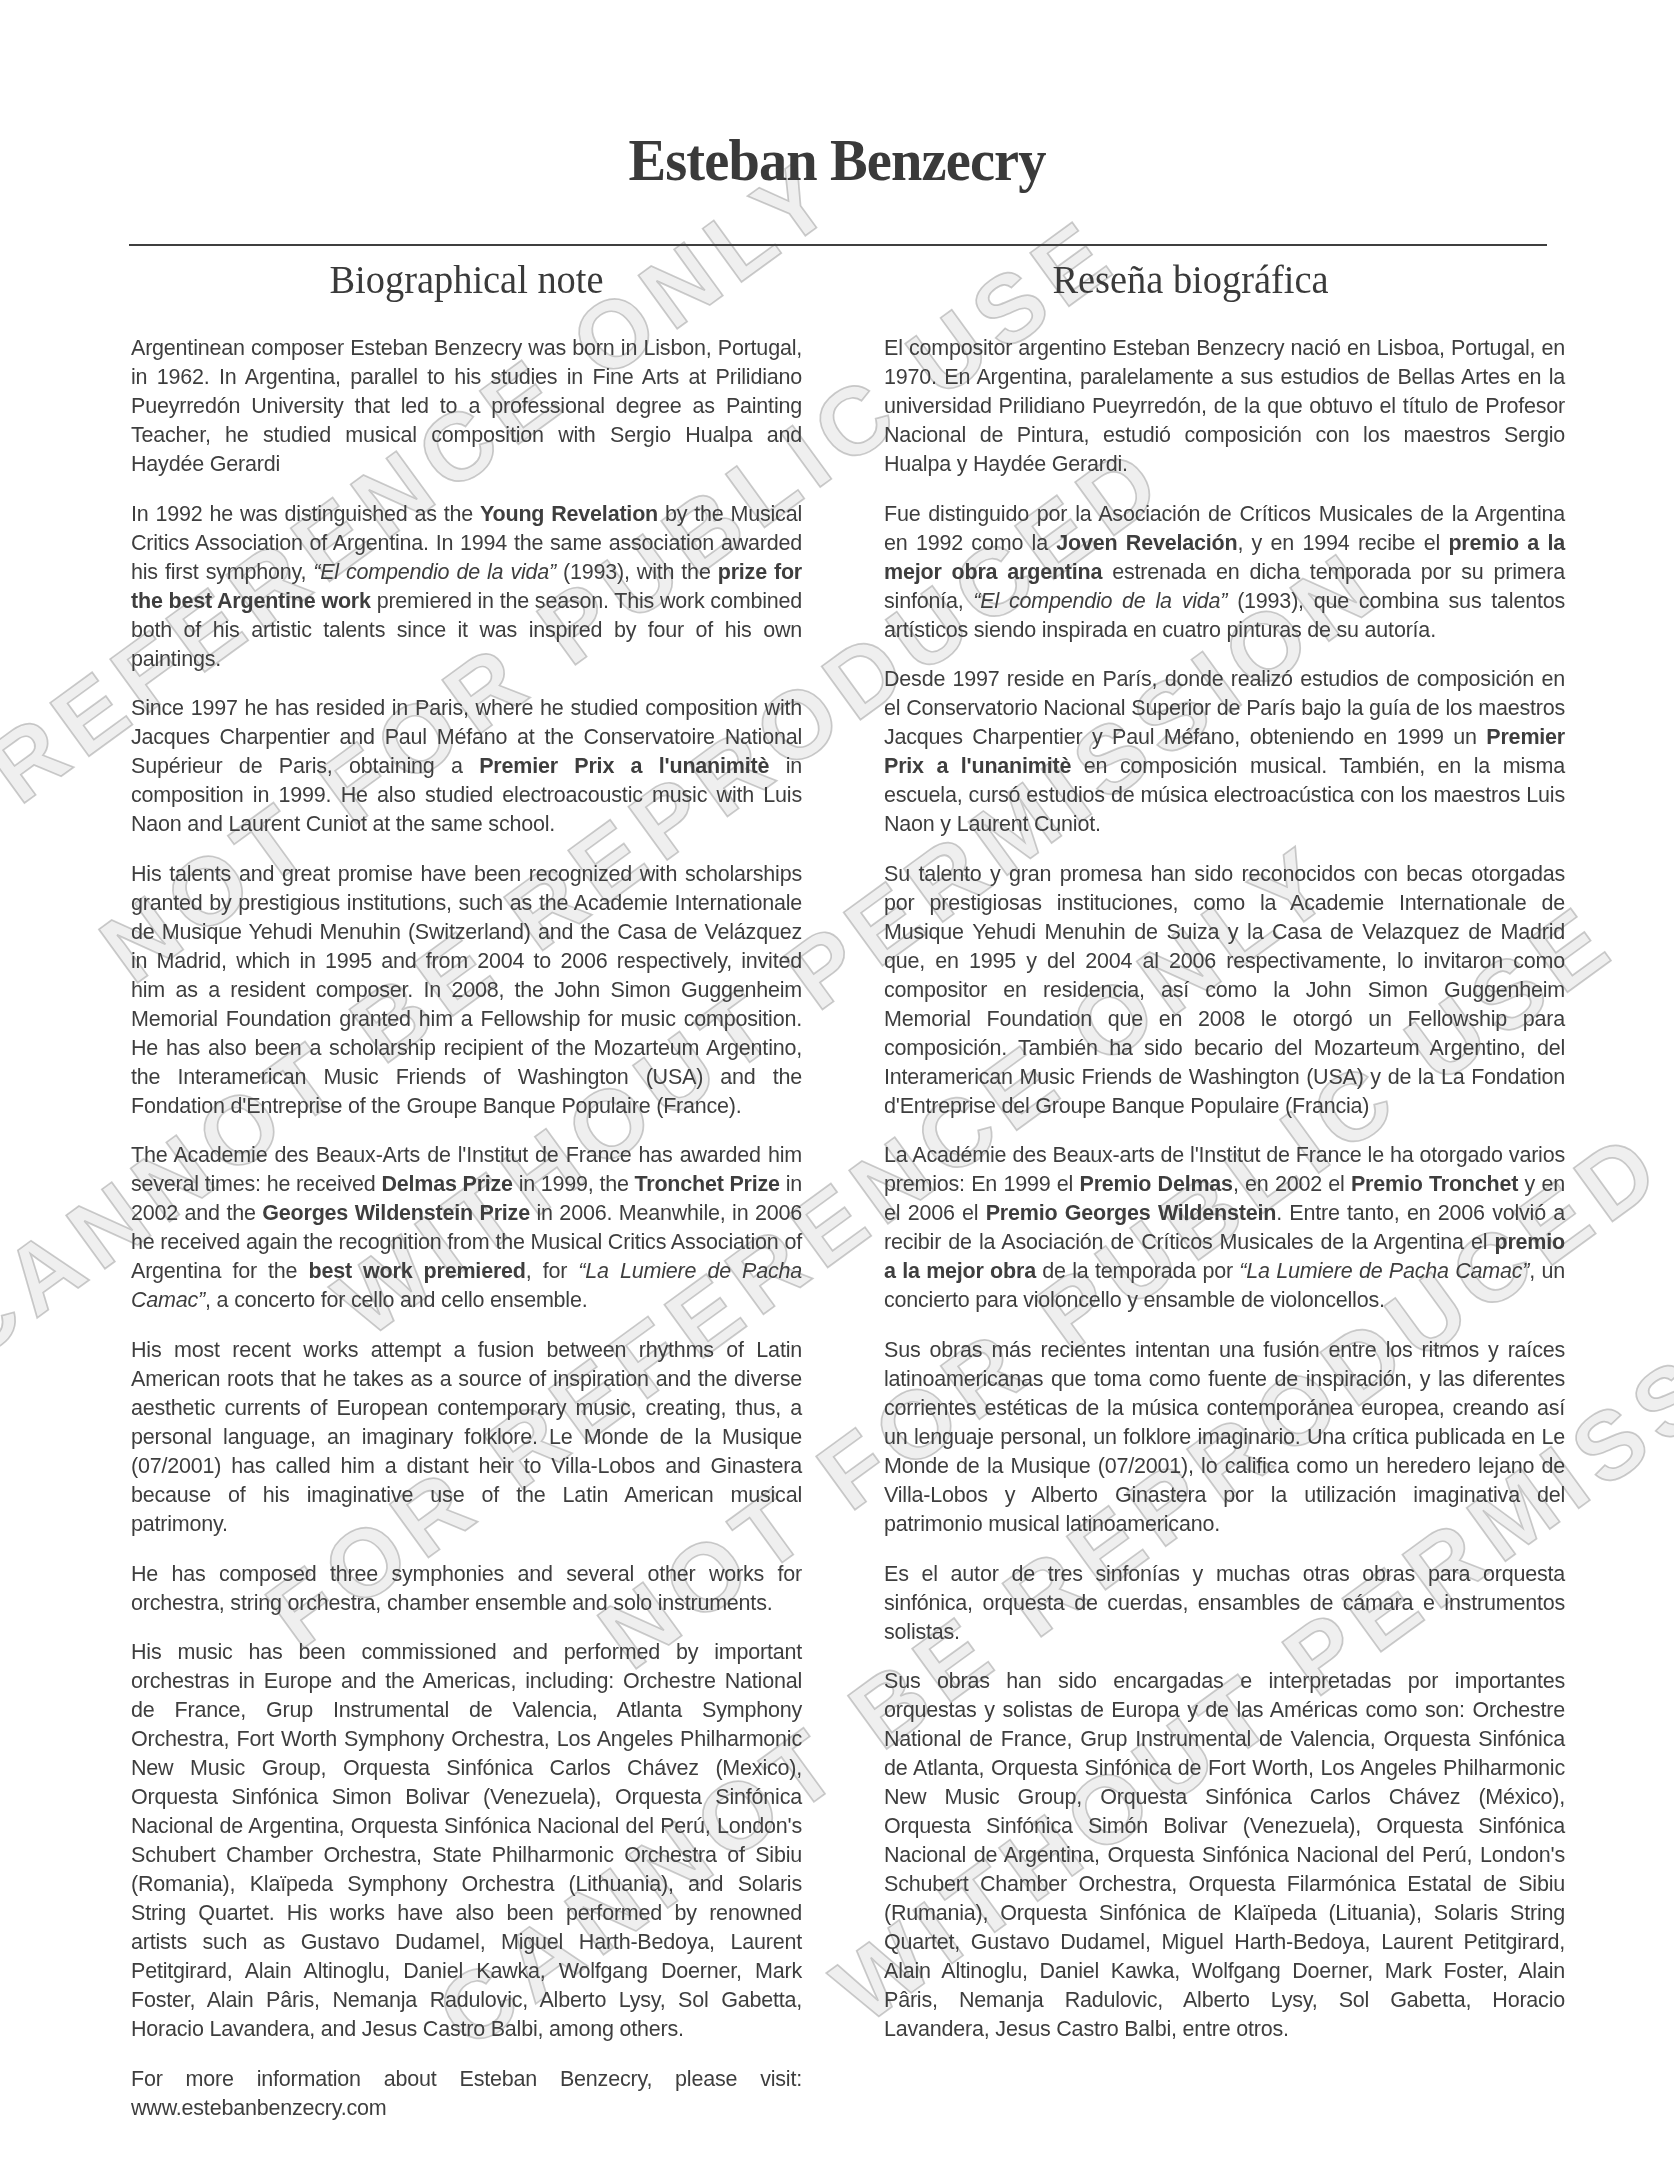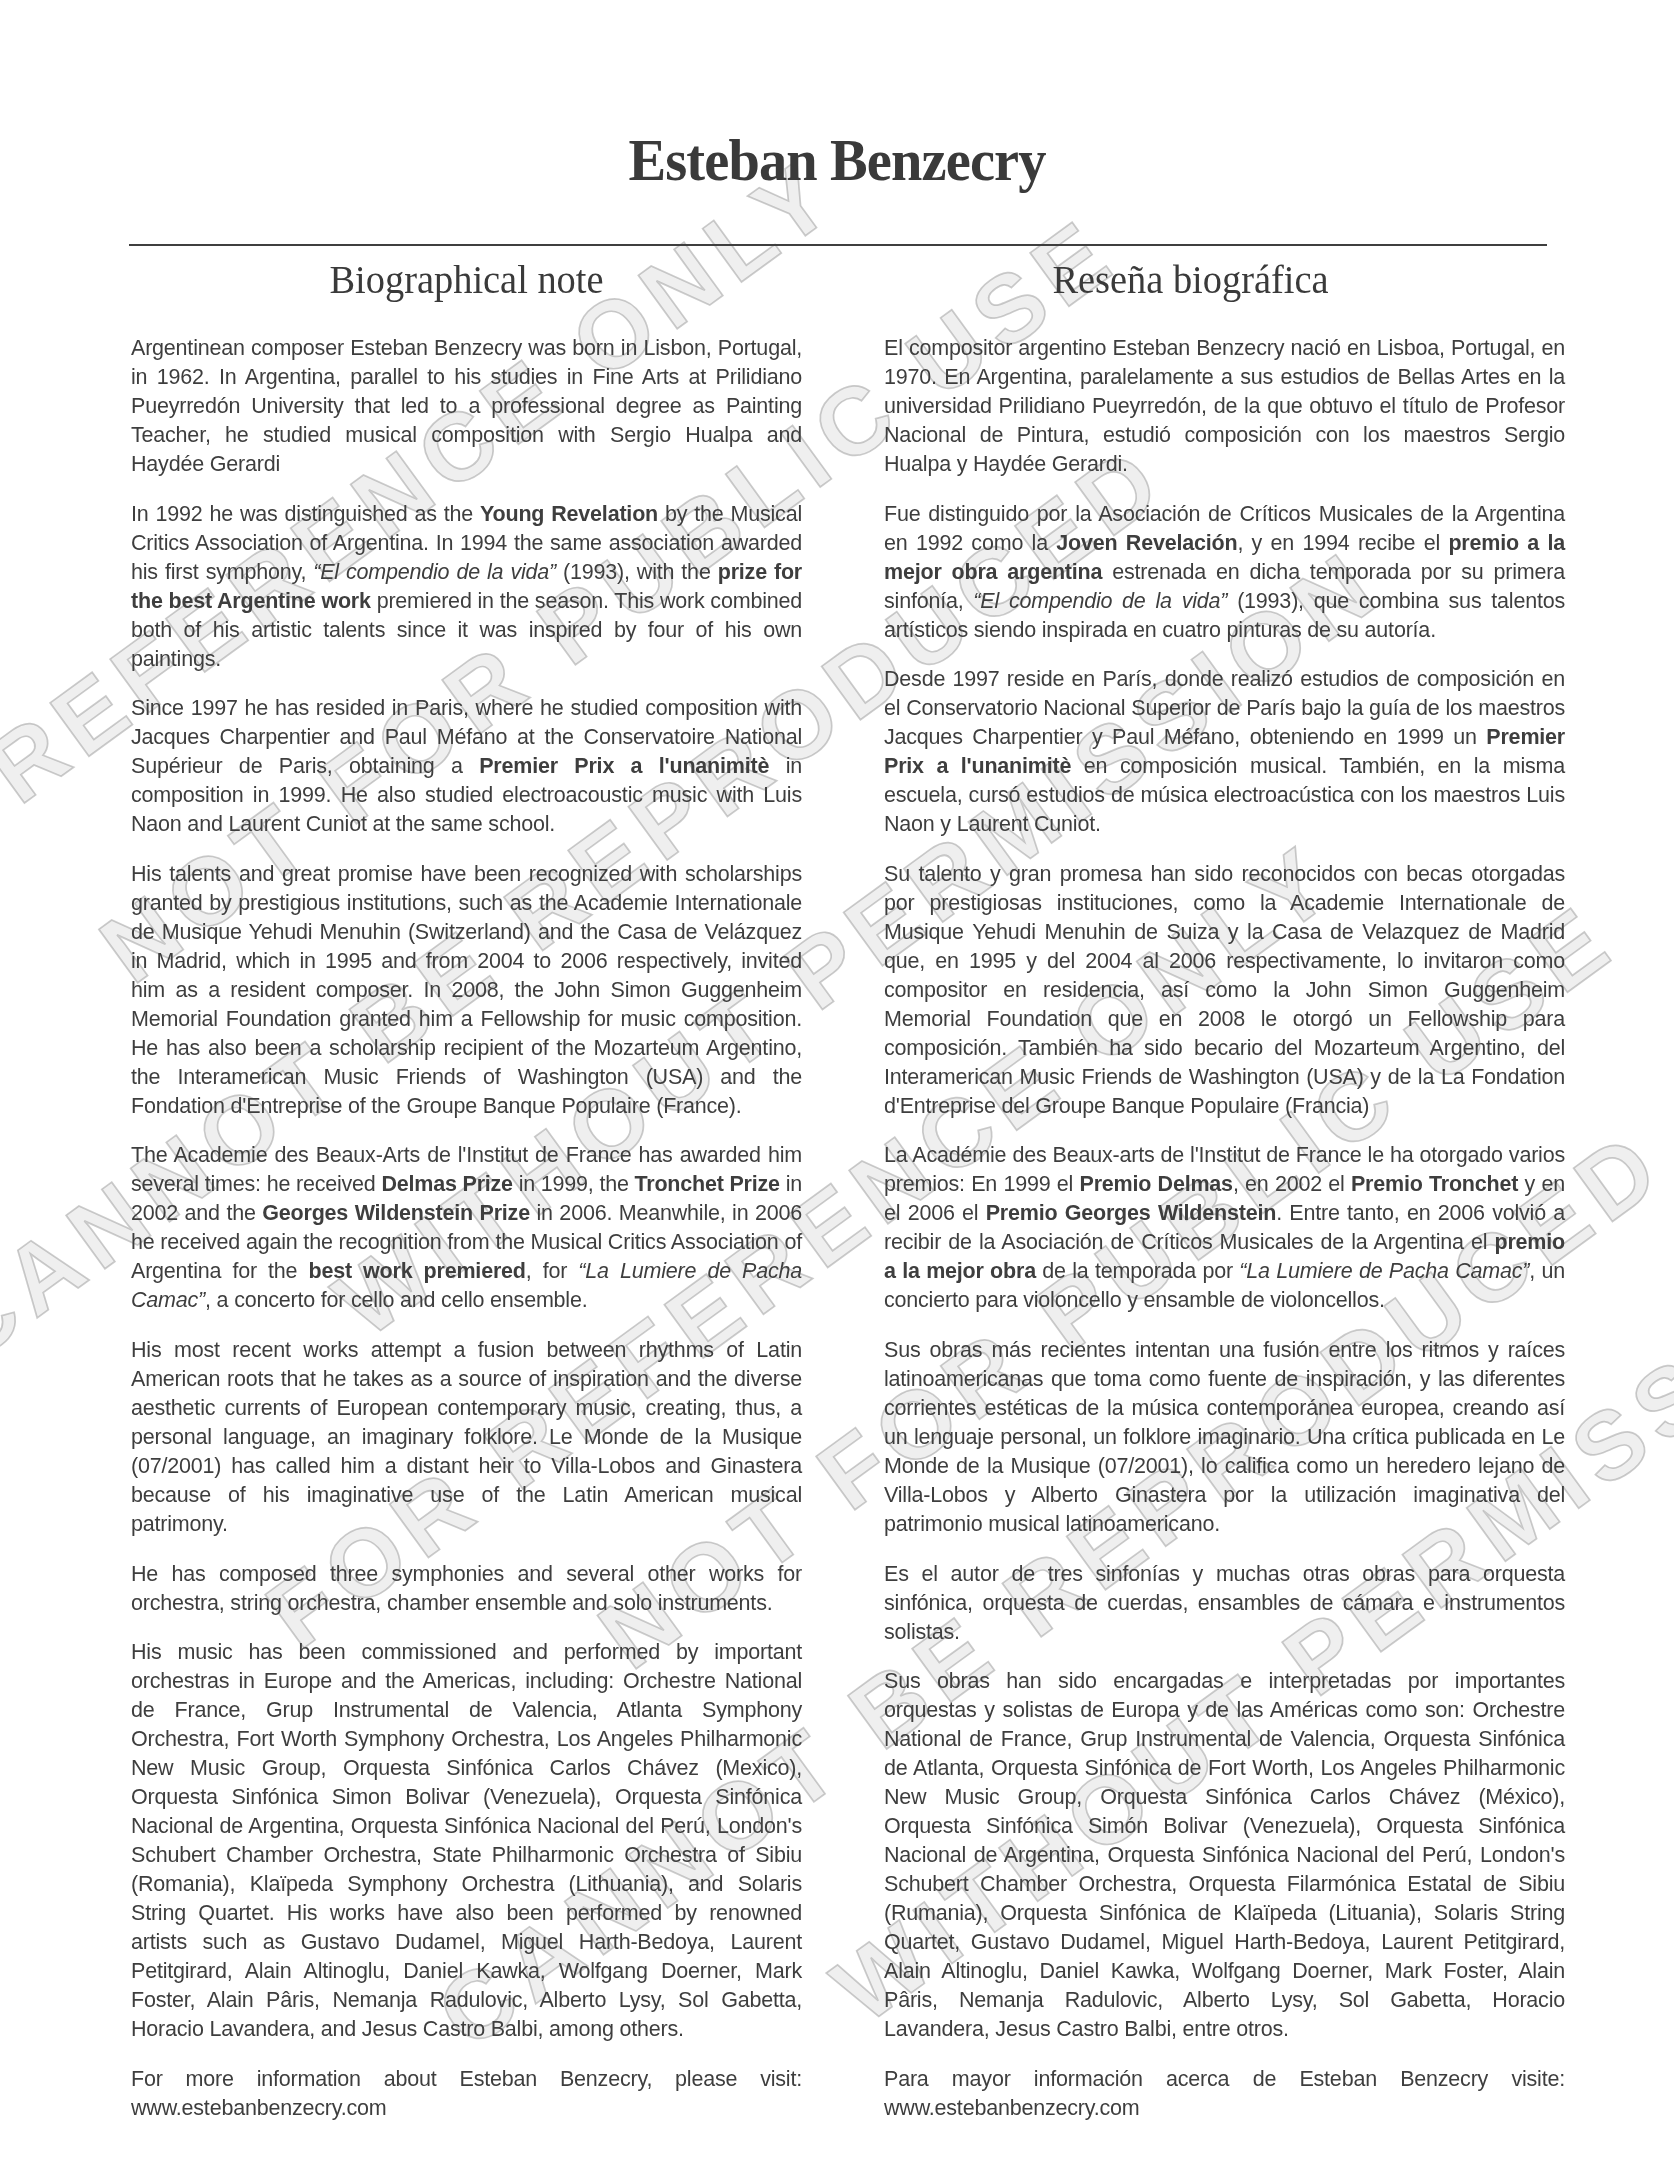--- a/index.html
+++ b/index.html
@@ -117,17 +117,16 @@
     </div>
   <div class="col col-right">
       <p><span>El compositor argentino Esteban Benzecry nació en Lisboa, Portugal, en 1970. En Argentina, paralelamente a sus estudios de Bellas Artes en la universidad Prilidiano Pueyrredón, de la que obtuvo el título de Profesor Nacional de Pintura, estudió composición con los maestros Sergio Hualpa y Haydée Gerardi.</span></p>
       <p><span>Fue distinguido por la Asociación de Críticos Musicales de la Argentina en 1992 como la </span><span class="seg-b">Joven Revelación</span><span>, y en 1994 recibe el </span><span class="seg-b">premio a la mejor obra argentina</span><span> estrenada en dicha temporada por su primera sinfonía, </span><span class="seg-i">“El compendio de la vida”</span><span> (1993),  que combina sus talentos artísticos siendo inspirada en cuatro pinturas de su autoría.</span></p>
       <p><span>Desde 1997 reside en París, donde realizó estudios de composición en el Conservatorio Nacional Superior de París bajo la guía de los maestros Jacques Charpentier y Paul Méfano, obteniendo en 1999 un </span><span class="seg-b">Premier Prix a l'unanimitè</span><span> en composición musical. También, en la misma escuela, cursó estudios de música electroacústica con los maestros Luis Naon y Laurent Cuniot.</span></p>
       <p><span>Su talento y gran promesa han sido reconocidos con becas otorgadas por prestigiosas instituciones, como la Academie Internationale de Musique Yehudi Menuhin de Suiza y la Casa de Velazquez de Madrid que, en 1995 y del 2004 al 2006 respectivamente, lo invitaron como compositor en residencia, así como la John Simon Guggenheim Memorial Foundation que en 2008 le otorgó un Fellowship para composición. También ha sido becario del Mozarteum Argentino, del Interamerican Music Friends de Washington (USA) y de la La Fondation d'Entreprise del Groupe Banque Populaire (Francia)</span></p>
       <p><span>La Académie des Beaux-arts de l'Institut de France le ha otorgado varios premios: En 1999 el </span><span class="seg-b">Premio Delmas</span><span>, en 2002 el </span><span class="seg-b">Premio Tronchet</span><span> y en el 2006 el </span><span class="seg-b">Premio Georges Wildenstein</span><span>. Entre tanto, en 2006 volvió a recibir de la Asociación de Críticos Musicales de la Argentina el </span><span class="seg-b">premio a la mejor obra</span><span> de la temporada por </span><span class="seg-i">“La Lumiere de Pacha Camac”</span><span>, un concierto para violoncello y ensamble de violoncellos.</span></p>
       <p><span>Sus obras más recientes intentan una fusión entre los ritmos y raíces latinoamericanas que toma como fuente de inspiración, y las diferentes corrientes estéticas de la música contemporánea europea, creando así un lenguaje personal, un folklore imaginario. Una crítica publicada en Le Monde de la Musique (07/2001), lo califica como un heredero lejano de Villa-Lobos y Alberto Ginastera por la utilización imaginativa del patrimonio musical latinoamericano.</span></p>
       <p><span>Es el autor de tres sinfonías y muchas otras obras para orquesta sinfónica, orquesta de cuerdas, ensambles de cámara e instrumentos solistas.</span></p>
       <p><span>Sus obras han sido encargadas e interpretadas por importantes orquestas y solistas de Europa y de las Américas como son: Orchestre National de France, Grup Instrumental de Valencia, Orquesta Sinfónica de Atlanta, Orquesta Sinfónica de Fort Worth, Los Angeles Philharmonic New Music Group,  Orquesta Sinfónica Carlos Chávez (México), Orquesta Sinfónica Simón Bolivar (Venezuela), Orquesta Sinfónica Nacional de Argentina, Orquesta Sinfónica Nacional del Perú, London's Schubert Chamber Orchestra, Orquesta Filarmónica Estatal de Sibiu (Rumania), Orquesta Sinfónica de Klaïpeda (Lituania), Solaris String Quartet, Gustavo Dudamel, Miguel Harth-Bedoya, Laurent Petitgirard, Alain Altinoglu, Daniel Kawka, Wolfgang Doerner, Mark Foster, Alain Pâris, Nemanja Radulovic, Alberto Lysy, Sol Gabetta, Horacio Lavandera, Jesus Castro Balbi, entre otros.</span></p>
-      <p><span>Para mayor información acerca de Esteban Benzecry visite: www.estebanbenzecry.com</span></p>
     </div>
 
 </div>
 
 
 </body></html>

